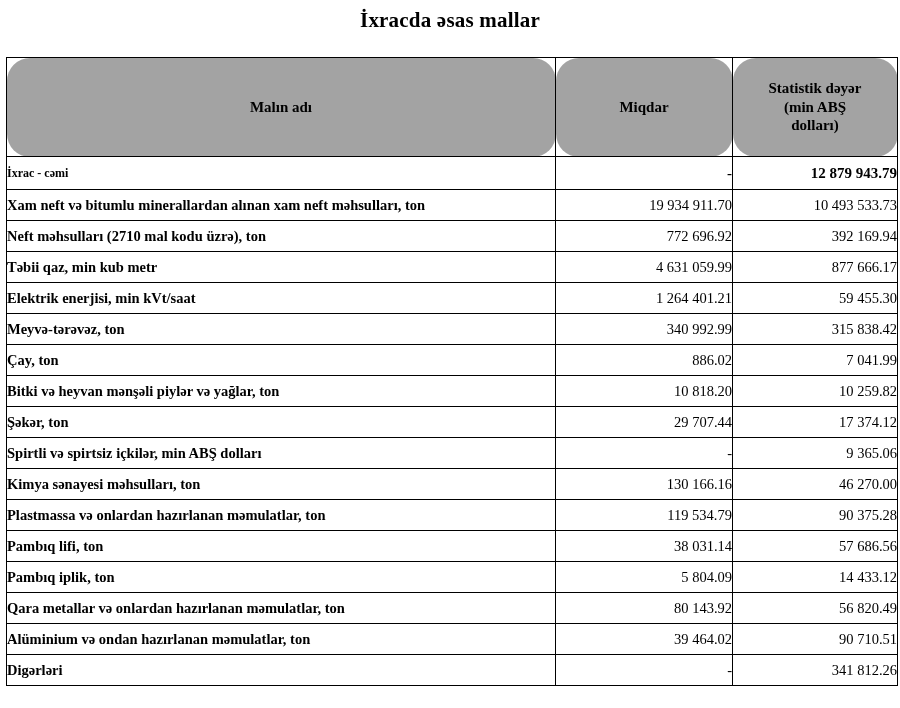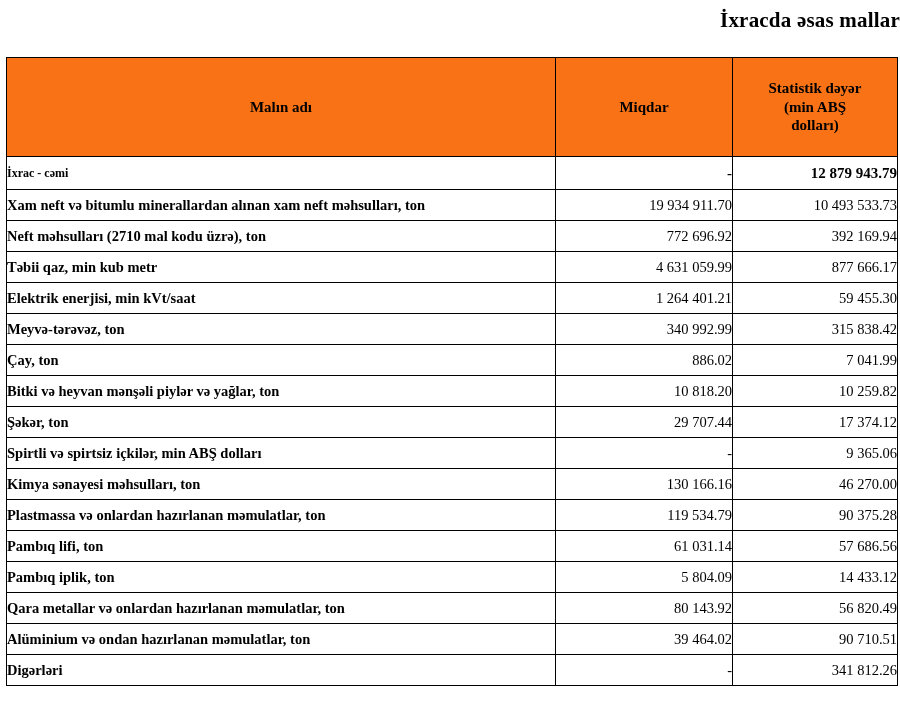--- a/index.html
+++ b/index.html
@@ -14,21 +14,21 @@
     color: #000000;
     overflow: hidden;
   }
   .page {
     position: relative;
     width: 900px;
     height: 708px;
     box-sizing: border-box;
   }
   .doc-title {
-    text-align: right;
+    text-align: center;
     font-size: 21px;
     font-weight: bold;
     font-family: "Liberation Serif", serif;
     margin: 8px 0 0 0;
     padding: 0;
     letter-spacing: 0.2px;
   }
   .table-wrap {
     margin: 24px 6px 0 6px;
   }
@@ -38,27 +38,28 @@
     table-layout: fixed;
     font-size: 14.5px;
   }
   table.data th,
   table.data td {
     border: 1px solid #000000;
     padding: 0;
     vertical-align: middle;
   }
   thead th {
-    background: #f97316;
+    background: #a3a3a3;
     text-align: center;
     font-weight: bold;
     font-size: 15px;
     height: 98px;
     line-height: 1.25;
     padding: 4px 6px;
+    border-radius: 23px;
   }
   th.col-name { width: 548px; text-align: center; }
   th.col-qty  { width: 176px; }
   th.col-val  { width: 164px; }
 
   tbody td {
     height: 30px;
   }
   td.name {
     text-align: left;
@@ -156,21 +157,21 @@
             <td class="num">130 166.16</td>
             <td class="num">46 270.00</td>
           </tr>
           <tr>
             <td class="name">Plastmassa və onlardan hazırlanan məmulatlar, ton</td>
             <td class="num">119 534.79</td>
             <td class="num">90 375.28</td>
           </tr>
           <tr>
             <td class="name">Pambıq lifi, ton</td>
-            <td class="num">61 031.14</td>
+            <td class="num">38 031.14</td>
             <td class="num">57 686.56</td>
           </tr>
           <tr>
             <td class="name">Pambıq iplik, ton</td>
             <td class="num">5 804.09</td>
             <td class="num">14 433.12</td>
           </tr>
           <tr>
             <td class="name">Qara metallar və onlardan hazırlanan məmulatlar, ton</td>
             <td class="num">80 143.92</td>

